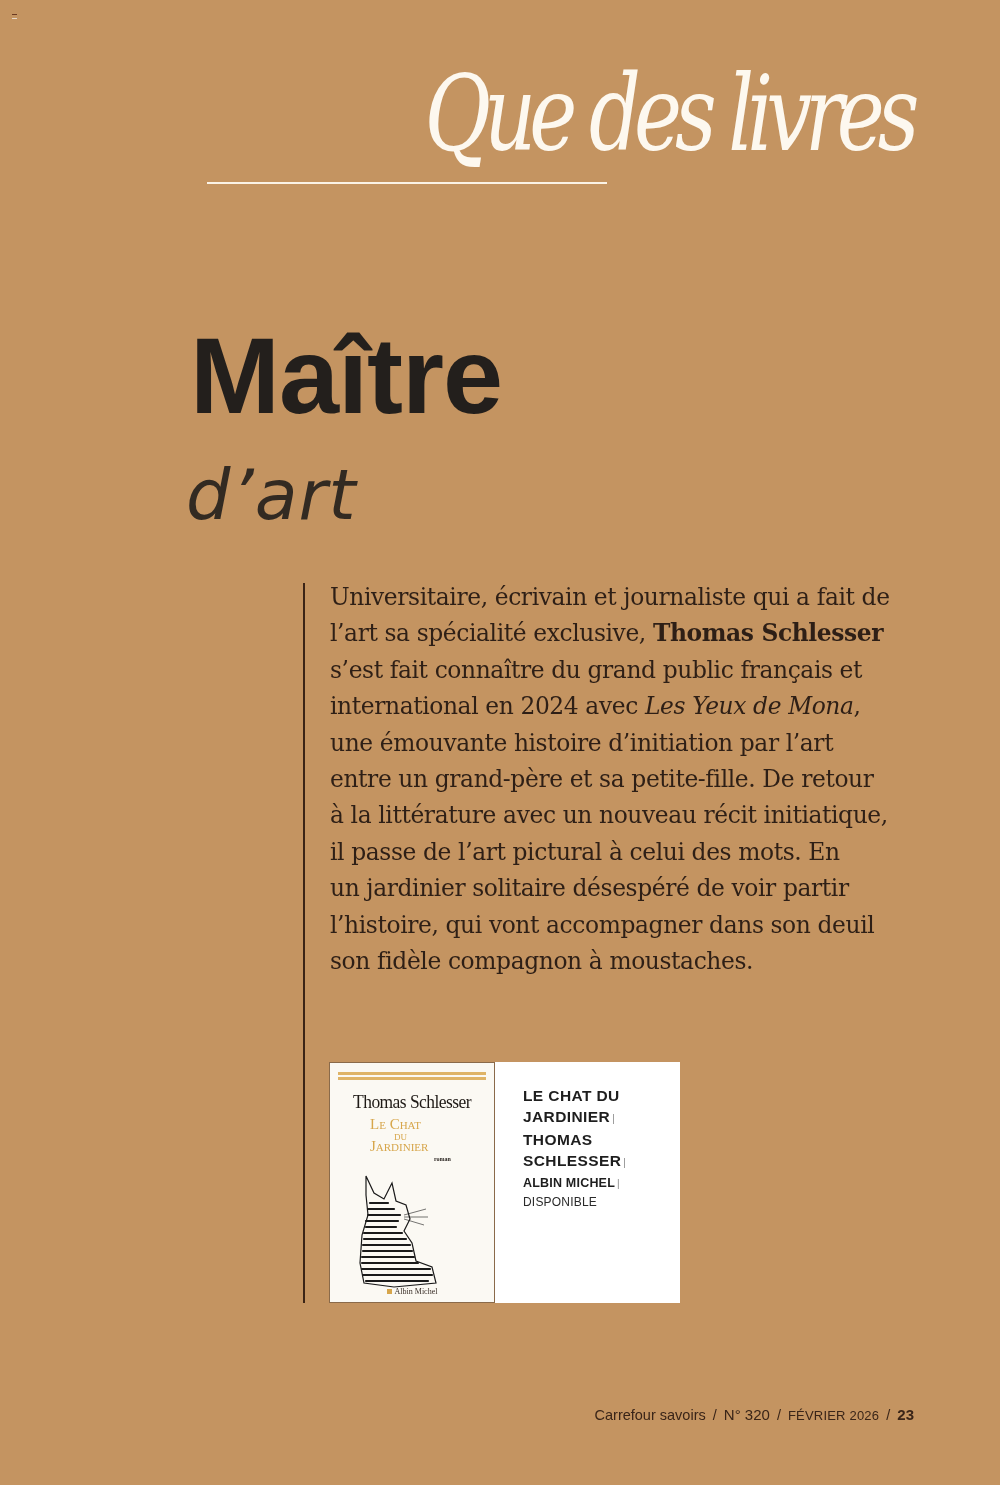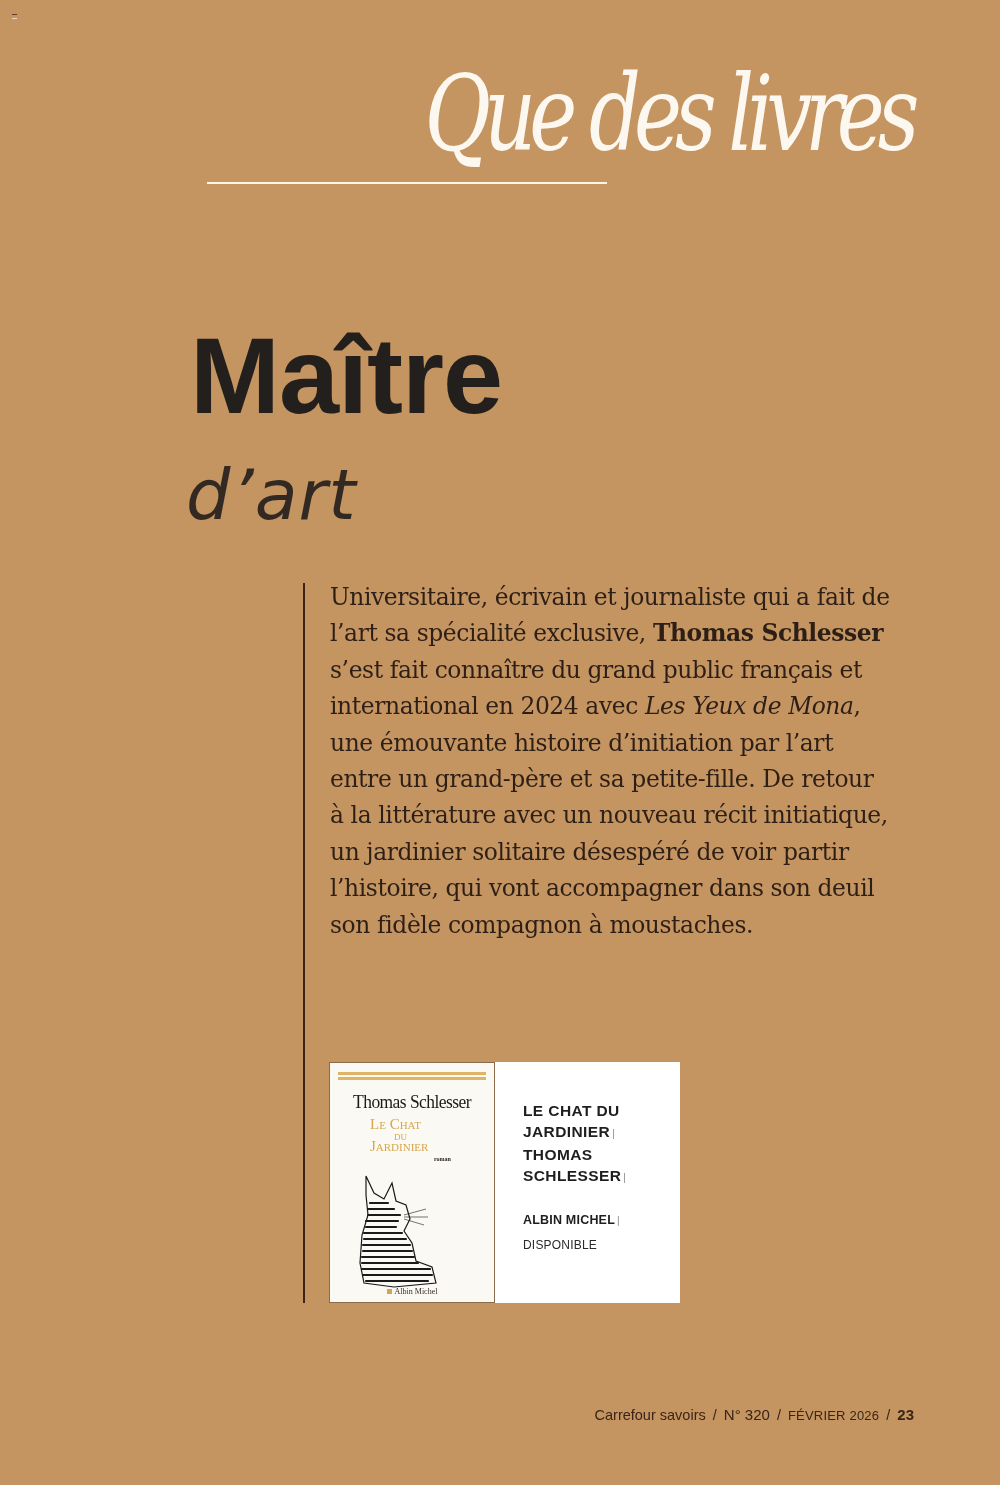--- a/index.html
+++ b/index.html
@@ -63,23 +63,23 @@
     position: absolute; left: 104px; top: 93px;
     font-family: "Liberation Serif", serif; font-size: 6px; color: #2a2420; font-weight: bold;
   }
   .cover-cat { position: absolute; left: 24px; top: 108px; width: 100px; height: 120px; }
   .cover-publisher {
     position: absolute; left: 0; width: 164px; top: 224px; text-align: center;
     font-family: "Liberation Serif", serif; font-size: 8px; color: #3a2f28;
   }
   .cover-publisher .sq { display: inline-block; width: 5px; height: 5px; background: #d7a64b; margin-right: 3px; }
 
-  .book-info { position: absolute; left: 194px; top: 38px; width: 150px; font-family: "Liberation Sans", sans-serif; color: #1e1e1e; }
+  .book-info { position: absolute; left: 194px; top: 23px; width: 150px; font-family: "Liberation Sans", sans-serif; color: #1e1e1e; }
   .book-info .big { display: block; font-weight: bold; font-size: 15.5px; line-height: 21px; letter-spacing: 0.4px; }
-  .book-info .mid { display: block; font-weight: bold; font-size: 12.5px; line-height: 28px; margin-top: 18px; letter-spacing: 0.2px; }
+  .book-info .mid { display: block; font-weight: bold; font-size: 12.5px; line-height: 17px; margin-top: 2px; letter-spacing: 0.2px; }
   .book-info .small { display: block; font-size: 12px; line-height: 21px; letter-spacing: 0.2px; color: #2a2a2a; }
   .book-info .sep { font-weight: normal; color: #8a8a8a; font-size: 10px; margin-left: 2px; }
 
   .footer {
     position: absolute; right: 86px; top: 1406px; white-space: nowrap;
     font-family: "Liberation Sans", sans-serif; color: #3a2518; font-size: 14.5px;
   }
   .footer .pub { font-size: 14.5px; }
   .footer .slash { margin: 0 3px; }
   .footer .issue { font-weight: normal; font-size: 15px; }
@@ -103,20 +103,21 @@
   <div class="vertical-rule"></div>
 
   <p class="body-text">
     <span class="line"><span>Universitaire, écrivain et journaliste qui a fait de</span></span>
     <span class="line"><span>l’art sa spécialité exclusive, </span><b>Thomas Schlesser</b></span>
     <span class="line"><span>s’est fait connaître du grand public français et</span></span>
     <span class="line"><span>international en 2024 avec </span><i>Les Yeux de Mona</i><span>,</span></span>
     <span class="line"><span>une émouvante histoire d’initiation par l’art</span></span>
     <span class="line"><span>entre un grand-père et sa petite-fille. De retour</span></span>
     <span class="line"><span>à la littérature avec un nouveau récit initiatique,</span></span>
+    <span class="line"><span>il passe de l’art pictural à celui des mots. En</span></span>
     <span class="line"><span>un jardinier solitaire désespéré de voir partir</span></span>
     <span class="line"><span>l’histoire, qui vont accompagner dans son deuil</span></span>
     <span class="line"><span>son fidèle compagnon à moustaches.</span></span>
   </p>
 
   <div class="book-card">
     <div class="book-cover">
       <div class="cover-tagline">
         <span class="tl"></span>
           <span class="tl"></span>

